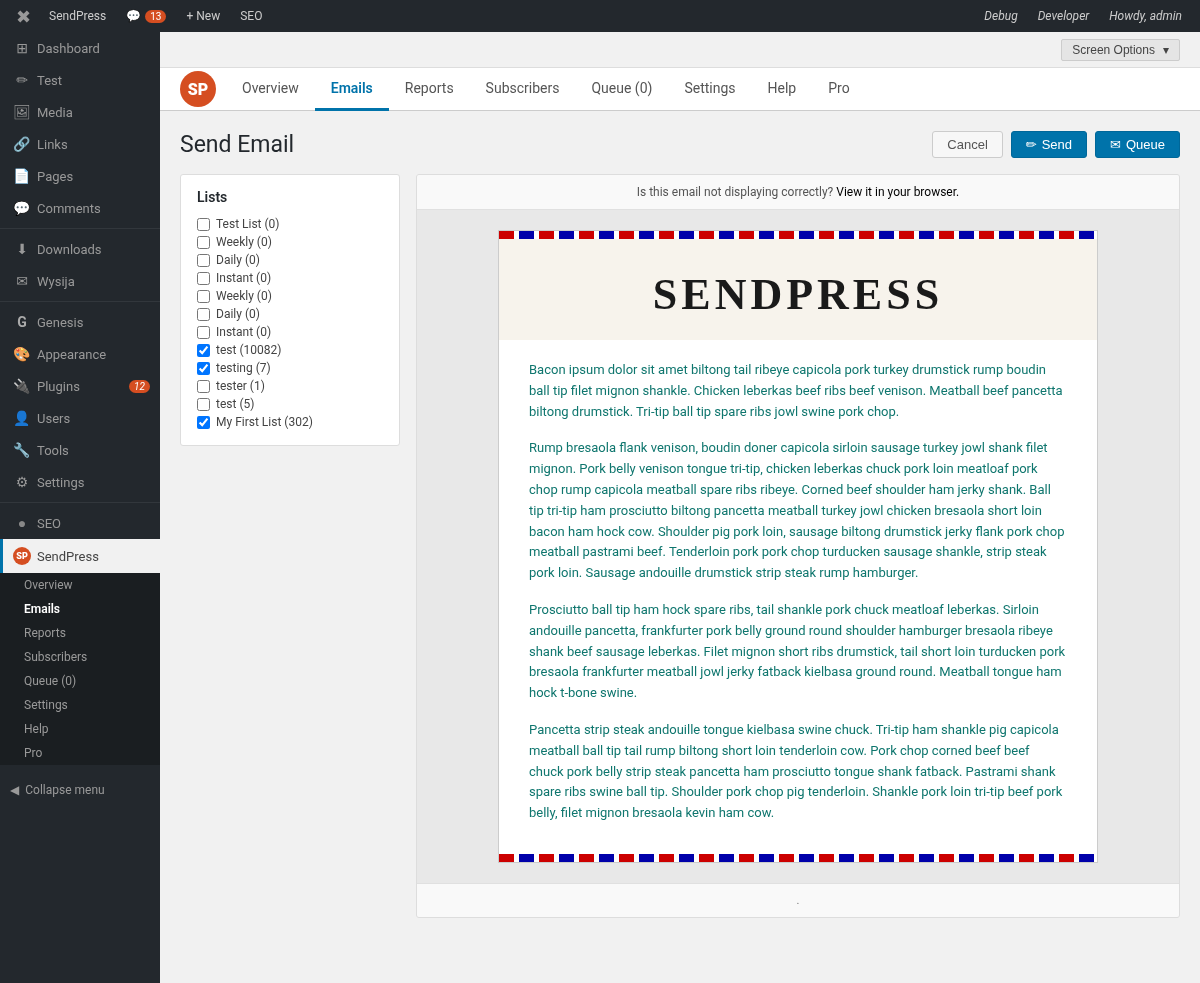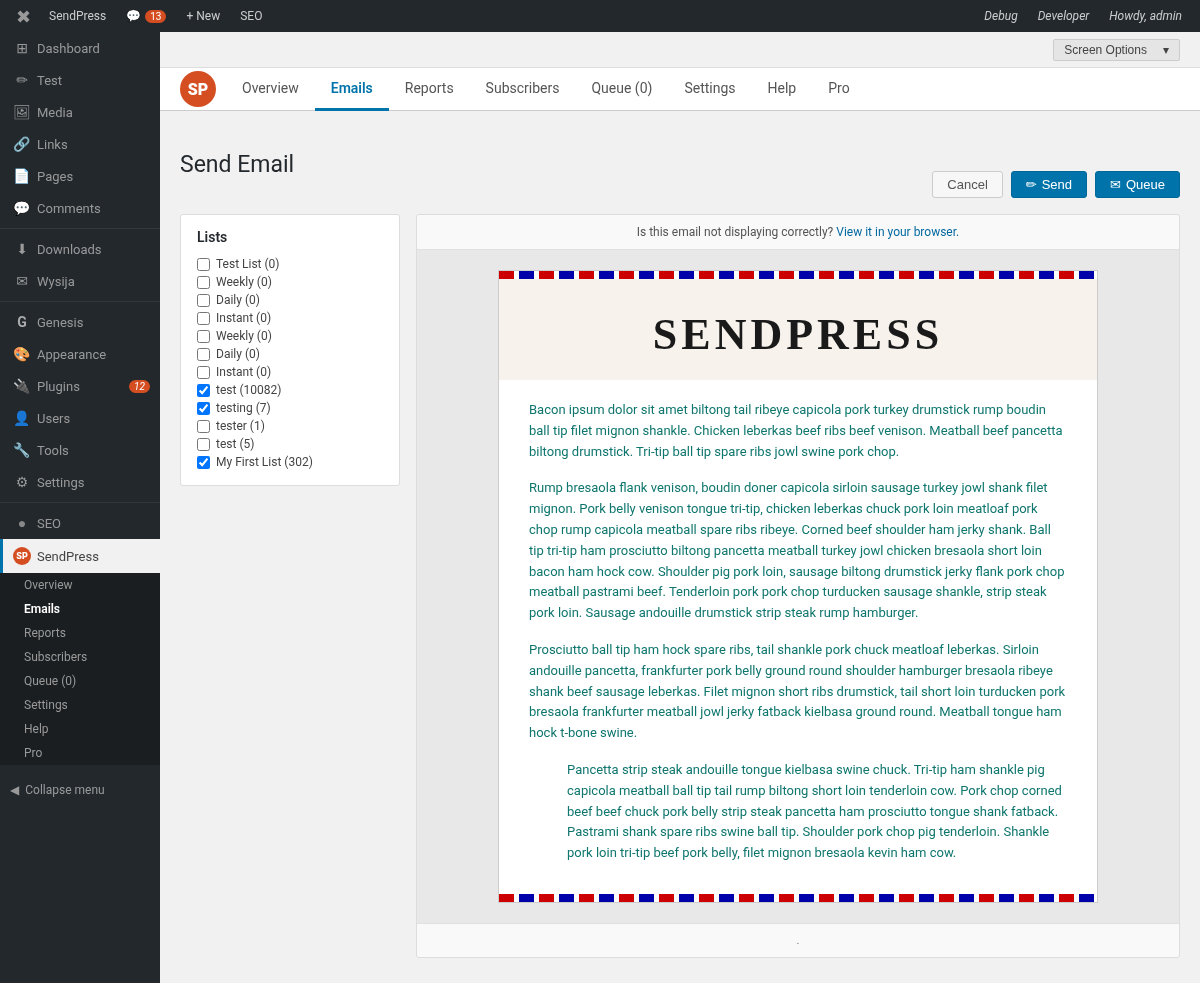--- a/index.html
+++ b/index.html
@@ -126,21 +126,21 @@
     .screen-options-btn {
       background: #e5e5e5;
       border: 1px solid #ccc;
       padding: 3px 10px;
       font-size: 12px;
       cursor: pointer;
       color: #444;
       border-radius: 2px;
       display: flex;
       align-items: center;
-      gap: 16px;
+      gap: 8px;
     }
 
     
     .plugin-tabs-bar {
       background: #fff;
       border-bottom: 1px solid #ccc;
       display: flex;
       align-items: center;
       padding: 0 20px;
       gap: 0;
@@ -184,21 +184,21 @@
       display: flex;
       align-items: center;
       justify-content: space-between;
       margin-bottom: 16px;
     }
     .page-title {
       font-size: 23px;
       font-weight: 400;
       color: #23282d;
     }
-    .heading-actions { display: flex; gap: 8px; margin-top: 40px; }
+    .heading-actions { display: flex; gap: 8px; }
 
     .btn-cancel {
       background: #f7f7f7;
       border: 1px solid #ccc;
       color: #555;
       padding: 5px 14px;
       font-size: 13px;
       cursor: pointer;
       border-radius: 3px;
     }
@@ -307,21 +307,21 @@
     }
     .preview-top-bar {
       background: #f9f9f9;
       padding: 10px 16px;
       font-size: 12px;
       color: #555;
       text-align: center;
       border-bottom: 1px solid #e0e0e0;
     }
     .preview-top-bar a {
-      color: #0369a1;
+      color: #000000;
       text-decoration: none;
     }
 
     .preview-inner {
       padding: 20px;
     }
 
     
     .email-envelope {
       background: #fff;
@@ -362,21 +362,21 @@
       letter-spacing: 4px;
       font-family: Georgia, serif;
     }
     .email-body {
       padding: 20px 30px 30px;
       font-size: 13px;
       line-height: 1.6;
       color: #0f766e;
     }
     .email-body p { margin-bottom: 16px; }
-    .email-body p:last-child { margin-bottom: 0; margin-left: 38px; }
+    .email-body p:last-child { margin-bottom: 0; }
 
     .preview-footer {
       padding: 10px 16px;
       font-size: 11px;
       color: #777;
       text-align: center;
       border-top: 1px solid #e0e0e0;
       background: #f9f9f9;
     }
   </style>

